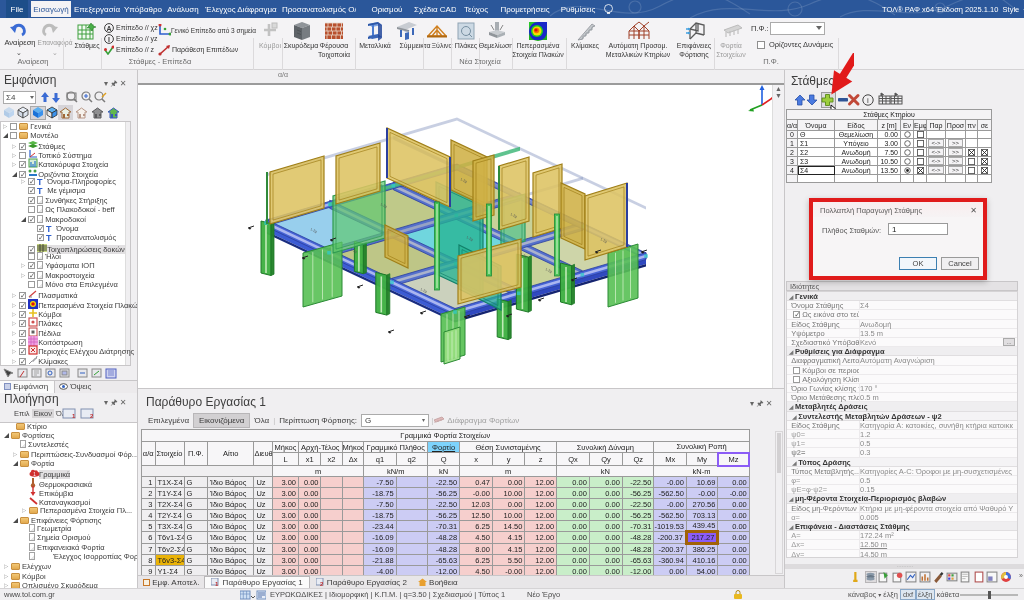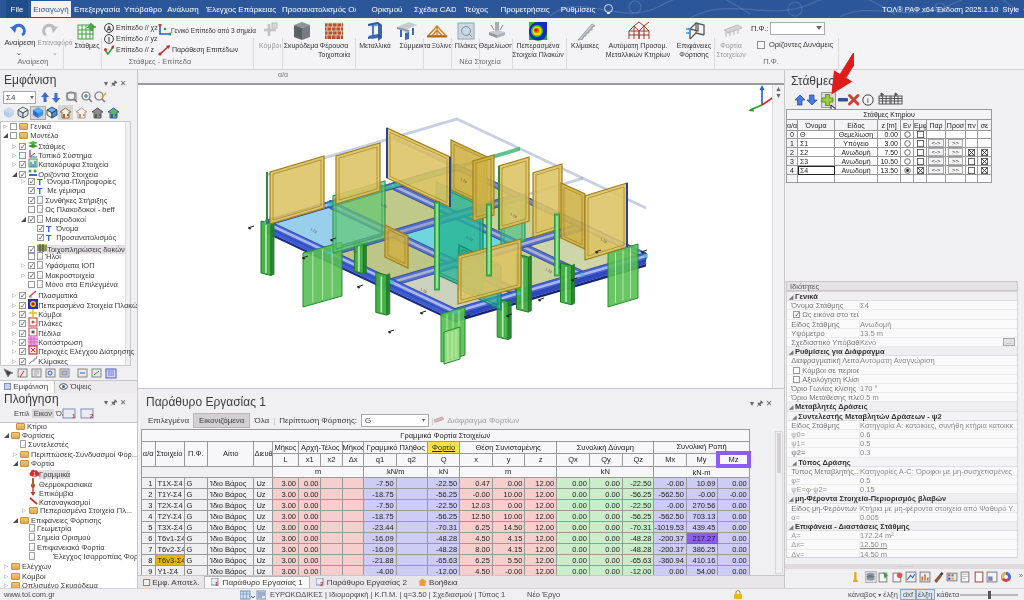--- a/index.html
+++ b/index.html
@@ -33,21 +33,21 @@
           <circle cx="95" cy="7" r="6"></circle>
           <circle cx="255" cy="9" r="7"></circle>
           <circle cx="400" cy="8" r="5"></circle>
         </g>
       </svg>
 <div class="tb-tab" style="left:6px;width:22px;background:#1d4e89;">File</div>
 <div class="tb-tab" style="left:31px;width:40px;background:#f4f3f5;color:#2b579a;top:1px;height:16px;line-height:17px;">Εισαγωγή</div>
 <div class="tb-tab" style="left:74px;width:46px;">Επεξεργασία</div>
 <div class="tb-tab" style="left:124px;width:38px;">Υπόβαθρο</div>
 <div class="tb-tab" style="left:166px;width:34px;">Ανάλυση</div>
-<div class="tb-tab" style="left:204px;width:74px;">Έλεγχος Επάρκειας</div>
+<div class="tb-tab" style="left:204px;width:74px;">Έλεγχος Διάφραγμα</div>
 <div class="tb-tab" style="left:282px;width:74px;">Προσανατολισμός Ο/Σ</div>
 <div class="tb-tab" style="left:364px;width:46px;">Ορισμού</div>
 <div class="tb-tab" style="left:414px;width:42px;">Σχέδια CAD</div>
 <div class="tb-tab" style="left:460px;width:32px;">Τεύχος</div>
 <div class="tb-tab" style="left:498px;width:54px;">Προμετρήσεις</div>
 <div class="tb-tab" style="left:558px;width:40px;">Ρυθμίσεις</div>
 <div class="abs" style="left:604px;top:4px;width:9px;height:9px;border:1px solid rgba(255,255,255,0.8);border-radius:50%;"></div>
       <div class="abs" style="left:607px;top:12px;width:3px;height:2px;background:rgba(255,255,255,0.8);"></div>
 <div class="tb-tab" style="left:882px;width:142px;text-align:left;color:#fff;font-size:7.5px;">ΤΟΛ® ΡΑΦ x64 Έκδοση 2025.1.10&nbsp;&nbsp;Style&nbsp;&nbsp;<span style="font-size:6px;">▾</span></div>
 </div>
@@ -671,42 +671,42 @@
             <tr>
               <td rowspan="2" style="border:1px solid #9a9a9a;padding:0;height:11px;overflow:hidden;white-space:nowrap;background:#f7f6f8;text-align:center;">α/α</td>
               <td rowspan="2" style="border:1px solid #9a9a9a;padding:0;height:11px;overflow:hidden;white-space:nowrap;background:#f7f6f8;text-align:center;">Στοιχείο</td>
               <td rowspan="2" style="border:1px solid #9a9a9a;padding:0;height:11px;overflow:hidden;white-space:nowrap;background:#f7f6f8;text-align:center;">Π.Φ.</td>
               <td rowspan="2" style="border:1px solid #9a9a9a;padding:0;height:11px;overflow:hidden;white-space:nowrap;background:#f7f6f8;text-align:center;">Αίτιο</td>
               <td rowspan="2" style="border:1px solid #9a9a9a;padding:0;height:11px;overflow:hidden;white-space:nowrap;background:#f7f6f8;text-align:center;">Διευθ.</td>
               <td style="border:1px solid #9a9a9a;padding:0;height:11px;overflow:hidden;white-space:nowrap;background:#f7f6f8;text-align:center;">Μήκος</td>
               <td colspan="2" style="border:1px solid #9a9a9a;padding:0;height:11px;overflow:hidden;white-space:nowrap;background:#f7f6f8;text-align:center;">Αρχή-Τέλος</td>
               <td style="border:1px solid #9a9a9a;padding:0;height:11px;overflow:hidden;white-space:nowrap;background:#f7f6f8;text-align:center;">Μήκος</td>
               <td colspan="2" style="border:1px solid #9a9a9a;padding:0;height:11px;overflow:hidden;white-space:nowrap;background:#f7f6f8;text-align:center;">Γραμμικό Πλήθος</td>
-              <td style="border:1px solid #9a9a9a;padding:0;height:11px;overflow:hidden;white-space:nowrap;background:#fde047;text-align:center;text-decoration:underline;">Φορτίο</td>
+              <td style="border:1px solid #9a9a9a;padding:0;height:11px;overflow:hidden;white-space:nowrap;background:#7dd3fc;text-align:center;text-decoration:underline;">Φορτίο</td>
               <td colspan="3" style="border:1px solid #9a9a9a;padding:0;height:11px;overflow:hidden;white-space:nowrap;background:#f7f6f8;text-align:center;">Θέση Συνισταμένης</td>
               <td colspan="3" style="border:1px solid #9a9a9a;padding:0;height:11px;overflow:hidden;white-space:nowrap;background:#f7f6f8;text-align:center;">Συνολική Δύναμη</td>
               <td colspan="3" style="border:1px solid #9a9a9a;padding:0;height:11px;overflow:hidden;white-space:nowrap;background:#f7f6f8;text-align:center;">Συνολική Ροπή</td>
             </tr>
             <tr>
               <td style="border:1px solid #9a9a9a;padding:0;height:11px;overflow:hidden;white-space:nowrap;background:#f7f6f8;text-align:center;height:13px;">L</td>
               <td style="border:1px solid #9a9a9a;padding:0;height:11px;overflow:hidden;white-space:nowrap;background:#f7f6f8;text-align:center;height:13px;">x1</td>
               <td style="border:1px solid #9a9a9a;padding:0;height:11px;overflow:hidden;white-space:nowrap;background:#f7f6f8;text-align:center;height:13px;">x2</td>
               <td style="border:1px solid #9a9a9a;padding:0;height:11px;overflow:hidden;white-space:nowrap;background:#f7f6f8;text-align:center;height:13px;">Δx</td>
               <td style="border:1px solid #9a9a9a;padding:0;height:11px;overflow:hidden;white-space:nowrap;background:#f7f6f8;text-align:center;height:13px;">q1</td>
               <td style="border:1px solid #9a9a9a;padding:0;height:11px;overflow:hidden;white-space:nowrap;background:#f7f6f8;text-align:center;height:13px;">q2</td>
               <td style="border:1px solid #9a9a9a;padding:0;height:11px;overflow:hidden;white-space:nowrap;background:#f7f6f8;text-align:center;height:13px;">Q</td>
               <td style="border:1px solid #9a9a9a;padding:0;height:11px;overflow:hidden;white-space:nowrap;background:#f7f6f8;text-align:center;height:13px;">x</td>
               <td style="border:1px solid #9a9a9a;padding:0;height:11px;overflow:hidden;white-space:nowrap;background:#f7f6f8;text-align:center;height:13px;">y</td>
               <td style="border:1px solid #9a9a9a;padding:0;height:11px;overflow:hidden;white-space:nowrap;background:#f7f6f8;text-align:center;height:13px;">z</td>
               <td style="border:1px solid #9a9a9a;padding:0;height:11px;overflow:hidden;white-space:nowrap;background:#f7f6f8;text-align:center;height:13px;">Qx</td>
               <td style="border:1px solid #9a9a9a;padding:0;height:11px;overflow:hidden;white-space:nowrap;background:#f7f6f8;text-align:center;height:13px;">Qy</td>
               <td style="border:1px solid #9a9a9a;padding:0;height:11px;overflow:hidden;white-space:nowrap;background:#f7f6f8;text-align:center;height:13px;">Qz</td>
               <td style="border:1px solid #9a9a9a;padding:0;height:11px;overflow:hidden;white-space:nowrap;background:#f7f6f8;text-align:center;height:13px;">Mx</td>
               <td style="border:1px solid #9a9a9a;padding:0;height:11px;overflow:hidden;white-space:nowrap;background:#f7f6f8;text-align:center;height:13px;">My</td>
-              <td style="border:4px solid #8b5cf6;padding:0;height:11px;overflow:hidden;white-space:nowrap;background:#f7f6f8;text-align:center;height:13px;">Mz</td>
+              <td style="border:2px solid #8b5cf6;padding:0;height:11px;overflow:hidden;white-space:nowrap;background:#f7f6f8;text-align:center;height:13px;">Mz</td>
             </tr>
             <tr>
               <td colspan="5" style="border:1px solid #9a9a9a;padding:0;height:11px;overflow:hidden;white-space:nowrap;background:#f7f6f8;text-align:center;border:1px solid #9a9a9a;background:#f0eff1;"></td>
               <td colspan="4" style="border:1px solid #9a9a9a;padding:0;height:11px;overflow:hidden;white-space:nowrap;background:#f7f6f8;text-align:center;">m</td>
               <td colspan="2" style="border:1px solid #9a9a9a;padding:0;height:11px;overflow:hidden;white-space:nowrap;background:#f7f6f8;text-align:center;">kN/m</td>
               <td style="border:1px solid #9a9a9a;padding:0;height:11px;overflow:hidden;white-space:nowrap;background:#f7f6f8;text-align:center;">kN</td>
               <td colspan="3" style="border:1px solid #9a9a9a;padding:0;height:11px;overflow:hidden;white-space:nowrap;background:#f7f6f8;text-align:center;">m</td>
               <td colspan="3" style="border:1px solid #9a9a9a;padding:0;height:11px;overflow:hidden;white-space:nowrap;background:#f7f6f8;text-align:center;">kN</td>
               <td colspan="3" style="border:1px solid #9a9a9a;padding:0;height:11px;overflow:hidden;white-space:nowrap;background:#f7f6f8;text-align:center;">kN-m</td>
             </tr>
@@ -838,21 +838,21 @@
               <td style="border:1px solid #9a9a9a;padding:0;height:11px;overflow:hidden;white-space:nowrap;background:#ccccf4;text-align:right;padding-right:2px;">-16.09</td>
               <td style="border:1px solid #9a9a9a;padding:0;height:11px;overflow:hidden;white-space:nowrap;background:#ccccf4;text-align:right;padding-right:2px;"></td>
               <td style="border:1px solid #9a9a9a;padding:0;height:11px;overflow:hidden;white-space:nowrap;background:#ccccf4;text-align:right;padding-right:2px;">-48.28</td>
               <td style="border:1px solid #9a9a9a;padding:0;height:11px;overflow:hidden;white-space:nowrap;background:#f6cfcd;text-align:right;padding-right:2px;">4.50</td>
               <td style="border:1px solid #9a9a9a;padding:0;height:11px;overflow:hidden;white-space:nowrap;background:#f6cfcd;text-align:right;padding-right:2px;">4.15</td>
               <td style="border:1px solid #9a9a9a;padding:0;height:11px;overflow:hidden;white-space:nowrap;background:#f6cfcd;text-align:right;padding-right:2px;">12.00</td>
               <td style="border:1px solid #9a9a9a;padding:0;height:11px;overflow:hidden;white-space:nowrap;background:#c9eec9;text-align:right;padding-right:2px;">0.00</td>
               <td style="border:1px solid #9a9a9a;padding:0;height:11px;overflow:hidden;white-space:nowrap;background:#c9eec9;text-align:right;padding-right:2px;">0.00</td>
               <td style="border:1px solid #9a9a9a;padding:0;height:11px;overflow:hidden;white-space:nowrap;background:#c9eec9;text-align:right;padding-right:2px;">-48.28</td>
               <td style="border:1px solid #9a9a9a;padding:0;height:11px;overflow:hidden;white-space:nowrap;background:#ccccf4;text-align:right;padding-right:2px;">-200.37</td>
-              <td style="border:1px solid #a16207;padding:0;height:11px;overflow:hidden;white-space:nowrap;background:#8b5cf6;text-align:right;padding-right:2px;">217.27</td>
+              <td style="border:3px solid #a16207;padding:0;height:11px;overflow:hidden;white-space:nowrap;background:#8b5cf6;text-align:right;padding-right:2px;">217.27</td>
               <td style="border:1px solid #9a9a9a;padding:0;height:11px;overflow:hidden;white-space:nowrap;background:#ccccf4;text-align:right;padding-right:2px;">0.00</td>
             </tr>
             <tr>
               <td style="border:1px solid #9a9a9a;padding:0;height:11px;overflow:hidden;white-space:nowrap;background:#f0eff1;text-align:right;padding-right:2px;">7</td>
               <td style="border:1px solid #9a9a9a;padding:0;height:11px;overflow:hidden;white-space:nowrap;background:#efeef0;text-align:left;padding-left:2px;">T6v2-Σ4</td>
               <td style="border:1px solid #9a9a9a;padding:0;height:11px;overflow:hidden;white-space:nowrap;background:#efeef0;text-align:left;padding-left:2px;">G</td>
               <td style="border:1px solid #9a9a9a;padding:0;height:11px;overflow:hidden;white-space:nowrap;background:#efeef0;text-align:left;padding-left:2px;">Ίδιο Βάρος</td>
               <td style="border:1px solid #9a9a9a;padding:0;height:11px;overflow:hidden;white-space:nowrap;background:#efeef0;text-align:left;padding-left:2px;">Uz</td>
               <td style="border:1px solid #9a9a9a;padding:0;height:11px;overflow:hidden;white-space:nowrap;background:#f6cfcd;text-align:right;padding-right:2px;">3.00</td>
               <td style="border:1px solid #9a9a9a;padding:0;height:11px;overflow:hidden;white-space:nowrap;background:#f6cfcd;text-align:right;padding-right:2px;">0.00</td>
@@ -1137,21 +1137,21 @@
         <div class="abs" style="right:2px;top:46.0px;width:12px;height:8px;background:#e0dee0;border:1px solid #aaa;font-size:6px;text-align:center;line-height:7px;color:#555;">...</div>
         <div class="abs" style="left:0;top:55.2px;width:232px;height:9.2px;background:#efeef0;color:#333;font-weight:bold;border-bottom:1px solid #e0dee0;"><span style="color:#777;font-weight:normal;font-size:6px;">&nbsp;◢&nbsp;</span>Ρυθμίσεις για Διάφραγμα</div>
         <div class="abs" style="left:0;top:64.4px;width:232px;height:9.2px;border-bottom:1px solid #eceaec;color:#777;"><span style="display:inline-block;width:72px;overflow:hidden;white-space:nowrap;">&nbsp;&nbsp;Διαφραγματική Λειτο...</span><span style="display:inline-block;width:154px;overflow:hidden;white-space:nowrap;color:#8a8a8a;border-left:1px solid #eceaec;">Αυτόματη Αναγνώριση</span></div>
         <div class="abs" style="left:0;top:73.6px;width:232px;height:9.2px;border-bottom:1px solid #eceaec;color:#777;"><span style="display:inline-block;width:72px;overflow:hidden;white-space:nowrap;">&nbsp;&nbsp;<span class="cb" style="margin-left:2px;"></span>&nbsp;Κόμβοι σε περιοσό...</span><span style="display:inline-block;width:154px;overflow:hidden;white-space:nowrap;color:#8a8a8a;border-left:1px solid #eceaec;"></span></div>
         <div class="abs" style="left:0;top:82.8px;width:232px;height:9.2px;border-bottom:1px solid #eceaec;color:#777;"><span style="display:inline-block;width:72px;overflow:hidden;white-space:nowrap;">&nbsp;&nbsp;<span class="cb" style="margin-left:2px;"></span>&nbsp;Αξιολόγηση Κλίσης ...</span><span style="display:inline-block;width:154px;overflow:hidden;white-space:nowrap;color:#8a8a8a;border-left:1px solid #eceaec;"></span></div>
         <div class="abs" style="left:0;top:92.0px;width:232px;height:9.2px;border-bottom:1px solid #eceaec;color:#777;"><span style="display:inline-block;width:72px;overflow:hidden;white-space:nowrap;">&nbsp;&nbsp;Όριο Γωνίας κλίσης πλ...</span><span style="display:inline-block;width:154px;overflow:hidden;white-space:nowrap;color:#8a8a8a;border-left:1px solid #eceaec;">170 °</span></div>
         <div class="abs" style="left:0;top:101.2px;width:232px;height:9.2px;border-bottom:1px solid #eceaec;color:#777;"><span style="display:inline-block;width:72px;overflow:hidden;white-space:nowrap;">&nbsp;&nbsp;Όριο Μετάθεσης πλακ...</span><span style="display:inline-block;width:154px;overflow:hidden;white-space:nowrap;color:#8a8a8a;border-left:1px solid #eceaec;">0.5 m</span></div>
         <div class="abs" style="left:0;top:110.4px;width:232px;height:9.2px;background:#efeef0;color:#333;font-weight:bold;border-bottom:1px solid #e0dee0;"><span style="color:#777;font-weight:normal;font-size:6px;">&nbsp;◢&nbsp;</span>Μεταβλητές Δράσεις</div>
         <div class="abs" style="left:0;top:119.6px;width:232px;height:9.2px;background:#f4f3f5;color:#333;font-weight:bold;border-bottom:1px solid #e0dee0;"><span style="color:#777;font-weight:normal;font-size:6px;">&nbsp;&nbsp;&nbsp;◢&nbsp;</span>Συντελεστής Μεταβλητών Δράσεων - ψ2</div>
         <div class="abs" style="left:0;top:128.8px;width:232px;height:9.2px;border-bottom:1px solid #eceaec;color:#777;"><span style="display:inline-block;width:72px;overflow:hidden;white-space:nowrap;">&nbsp;&nbsp;Είδος Στάθμης</span><span style="display:inline-block;width:154px;overflow:hidden;white-space:nowrap;color:#8a8a8a;border-left:1px solid #eceaec;">Κατηγορία Α: κατοικίες, συνήθη κτήρια κατοικιών</span></div>
-        <div class="abs" style="left:0;top:138.0px;width:232px;height:9.2px;border-bottom:1px solid #eceaec;color:#999;"><span style="display:inline-block;width:72px;overflow:hidden;white-space:nowrap;">&nbsp;&nbsp;ψ0=</span><span style="display:inline-block;width:154px;overflow:hidden;white-space:nowrap;color:#8a8a8a;border-left:1px solid #eceaec;">0.6</span></div>
+        <div class="abs" style="left:0;top:138.0px;width:232px;height:9.2px;border-bottom:1px solid #eceaec;color:#999;"><span style="display:inline-block;width:72px;overflow:hidden;white-space:nowrap;">&nbsp;&nbsp;ψ0=</span><span style="display:inline-block;width:154px;overflow:hidden;white-space:nowrap;color:#8a8a8a;border-left:1px solid #eceaec;">1.2</span></div>
         <div class="abs" style="left:0;top:147.2px;width:232px;height:9.2px;border-bottom:1px solid #eceaec;color:#999;"><span style="display:inline-block;width:72px;overflow:hidden;white-space:nowrap;">&nbsp;&nbsp;ψ1=</span><span style="display:inline-block;width:154px;overflow:hidden;white-space:nowrap;color:#8a8a8a;border-left:1px solid #eceaec;">0.5</span></div>
         <div class="abs" style="left:0;top:156.4px;width:232px;height:9.2px;border-bottom:1px solid #eceaec;color:#999;"><span style="display:inline-block;width:72px;overflow:hidden;white-space:nowrap;font-weight:bold;">&nbsp;&nbsp;ψ2=</span><span style="display:inline-block;width:154px;overflow:hidden;white-space:nowrap;color:#8a8a8a;border-left:1px solid #eceaec;">0.3</span></div>
         <div class="abs" style="left:0;top:165.6px;width:232px;height:9.2px;background:#f4f3f5;color:#333;font-weight:bold;border-bottom:1px solid #e0dee0;"><span style="color:#777;font-weight:normal;font-size:6px;">&nbsp;&nbsp;&nbsp;◢&nbsp;</span>Τύπος Δράσης</div>
         <div class="abs" style="left:0;top:174.8px;width:232px;height:9.2px;border-bottom:1px solid #eceaec;color:#777;"><span style="display:inline-block;width:72px;overflow:hidden;white-space:nowrap;">&nbsp;&nbsp;Τύπος Μεταβλητής...</span><span style="display:inline-block;width:154px;overflow:hidden;white-space:nowrap;color:#8a8a8a;border-left:1px solid #eceaec;">Κατηγορίες Α-C: Όροφοι με μη-συσχετισμένες χρήσ...</span></div>
         <div class="abs" style="left:0;top:184.0px;width:232px;height:9.2px;border-bottom:1px solid #eceaec;color:#999;"><span style="display:inline-block;width:72px;overflow:hidden;white-space:nowrap;">&nbsp;&nbsp;φ=</span><span style="display:inline-block;width:154px;overflow:hidden;white-space:nowrap;color:#8a8a8a;border-left:1px solid #eceaec;">0.5</span></div>
         <div class="abs" style="left:0;top:193.2px;width:232px;height:9.2px;border-bottom:1px solid #eceaec;color:#999;"><span style="display:inline-block;width:72px;overflow:hidden;white-space:nowrap;">&nbsp;&nbsp;ψΕ=φ·ψ2=</span><span style="display:inline-block;width:154px;overflow:hidden;white-space:nowrap;color:#8a8a8a;border-left:1px solid #eceaec;">0.15</span></div>
         <div class="abs" style="left:0;top:202.4px;width:232px;height:9.2px;background:#efeef0;color:#333;font-weight:bold;border-bottom:1px solid #e0dee0;"><span style="color:#777;font-weight:normal;font-size:6px;">&nbsp;◢&nbsp;</span>μη-Φέροντα Στοιχεία-Περιορισμός βλαβών</div>
         <div class="abs" style="left:0;top:211.6px;width:232px;height:9.2px;border-bottom:1px solid #eceaec;color:#777;"><span style="display:inline-block;width:72px;overflow:hidden;white-space:nowrap;">&nbsp;&nbsp;Είδος μη-Φερόντων Σ...</span><span style="display:inline-block;width:154px;overflow:hidden;white-space:nowrap;color:#8a8a8a;border-left:1px solid #eceaec;">Κτήρια με μη-φέροντα στοιχεία από Ψαθυρό Υλικό</span></div>
         <div class="abs" style="left:0;top:220.8px;width:232px;height:9.2px;border-bottom:1px solid #eceaec;color:#999;"><span style="display:inline-block;width:72px;overflow:hidden;white-space:nowrap;">&nbsp;&nbsp;α=</span><span style="display:inline-block;width:154px;overflow:hidden;white-space:nowrap;color:#8a8a8a;border-left:1px solid #eceaec;">0.005</span></div>
         <div class="abs" style="left:0;top:230.0px;width:232px;height:9.2px;background:#efeef0;color:#333;font-weight:bold;border-bottom:1px solid #e0dee0;"><span style="color:#777;font-weight:normal;font-size:6px;">&nbsp;◢&nbsp;</span>Επιφάνεια - Διαστάσεις Στάθμης</div>
@@ -1209,20 +1209,28 @@
         </svg>
         <svg class="abs" style="left:214.5px;top:2px;" width="12" height="12" viewBox="0 0 11 11">
           <circle cx="5.5" cy="5.5" r="4.5" fill="#e04040"></circle>
           <path d="M5.5 1 a4.5 4.5 0 0 1 4 6.5 l-4 -2 z" fill="#4070e0"></path>
           <path d="M5.5 1 a4.5 4.5 0 0 0 -4 6.5 l4 -2 z" fill="#e0c040"></path>
           <circle cx="5.5" cy="5.5" r="1.8" fill="#fff"></circle>
         </svg>
         <div class="abs" style="right:2px;top:3px;font-size:7px;color:#666;">»</div>
       </div>
 </div>
+<div class="abs" style="left:809px;top:198px;width:178px;height:82px;border:4px solid #e01b1b;background:#f7f5f6;box-shadow:0 2px 6px rgba(0,0,0,0.25);">
+<div class="abs" style="left:0;top:0;width:170px;height:15px;font-size:7.5px;color:#5a5a5a;padding:4px 0 0 7px;background:linear-gradient(#f9edee,#f6f3f4);">Πολλαπλή Παραγωγή Στάθμης</div>
+<div class="abs" style="right:6px;top:4px;font-size:8px;color:#555;">✕</div>
+<div class="abs" style="left:9px;top:24px;font-size:7.5px;color:#555;">Πλήθος Σταθμών:</div>
+<div class="abs" style="left:75px;top:21px;width:60px;height:12px;background:#fff;border:1px solid #9a9a9a;font-size:8px;color:#222;padding:1px 0 0 3px;">1</div>
+<div class="abs" style="left:86px;top:55px;width:38px;height:13px;background:#f2f6fb;border:1px solid #3c7fb1;font-size:7.5px;color:#444;text-align:center;line-height:12px;">OK</div>
+<div class="abs" style="left:128px;top:55px;width:38px;height:13px;background:#f0eff1;border:1px solid #9a9a9a;font-size:7.5px;color:#444;text-align:center;line-height:12px;">Cancel</div>
+</div>
 <svg class="abs" style="left:820px;top:53px;" width="34" height="46" viewBox="0 0 34 46">
       <g transform="rotate(32 14 36)">
         <rect x="11" y="-8" width="7.5" height="30" fill="#e11a1a"></rect>
         <path d="M14.7 42 L4 20 h21.5 z" fill="#e11a1a"></path>
       </g>
     </svg>
 <div class="abs" style="left:0;top:588px;width:1024px;height:12px;background:#f0eff1;border-top:1px solid #d5d3d5;font-size:8px;color:#4a4a4a;">
 <div class="abs" style="left:4px;top:1px;font-size:7.5px;">www.tol.com.gr</div>
 <svg class="abs" style="left:240px;top:1px;" width="26" height="10" viewBox="0 0 26 10">
         <rect x="0" y="1" width="10" height="8" fill="#cfe0f4" stroke="#7090c0"></rect>

